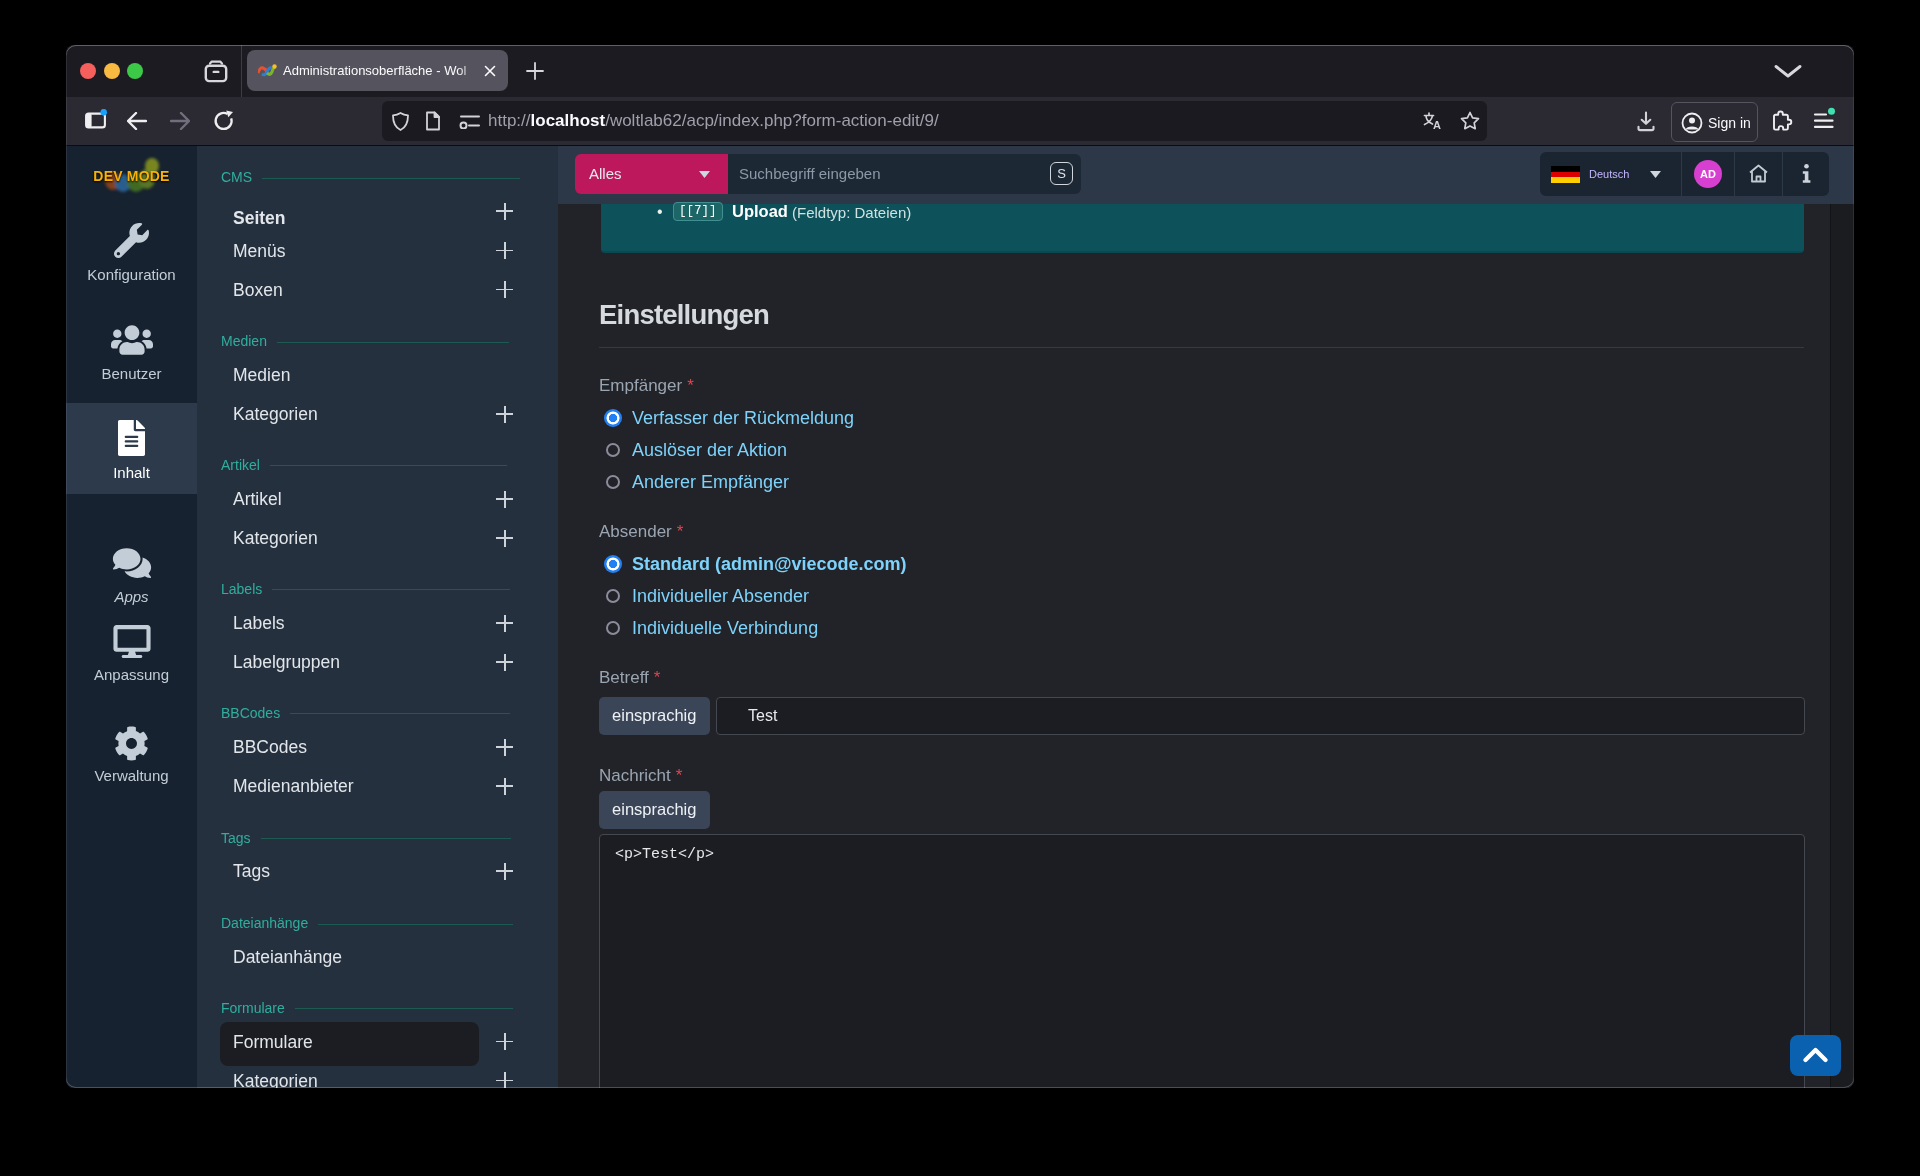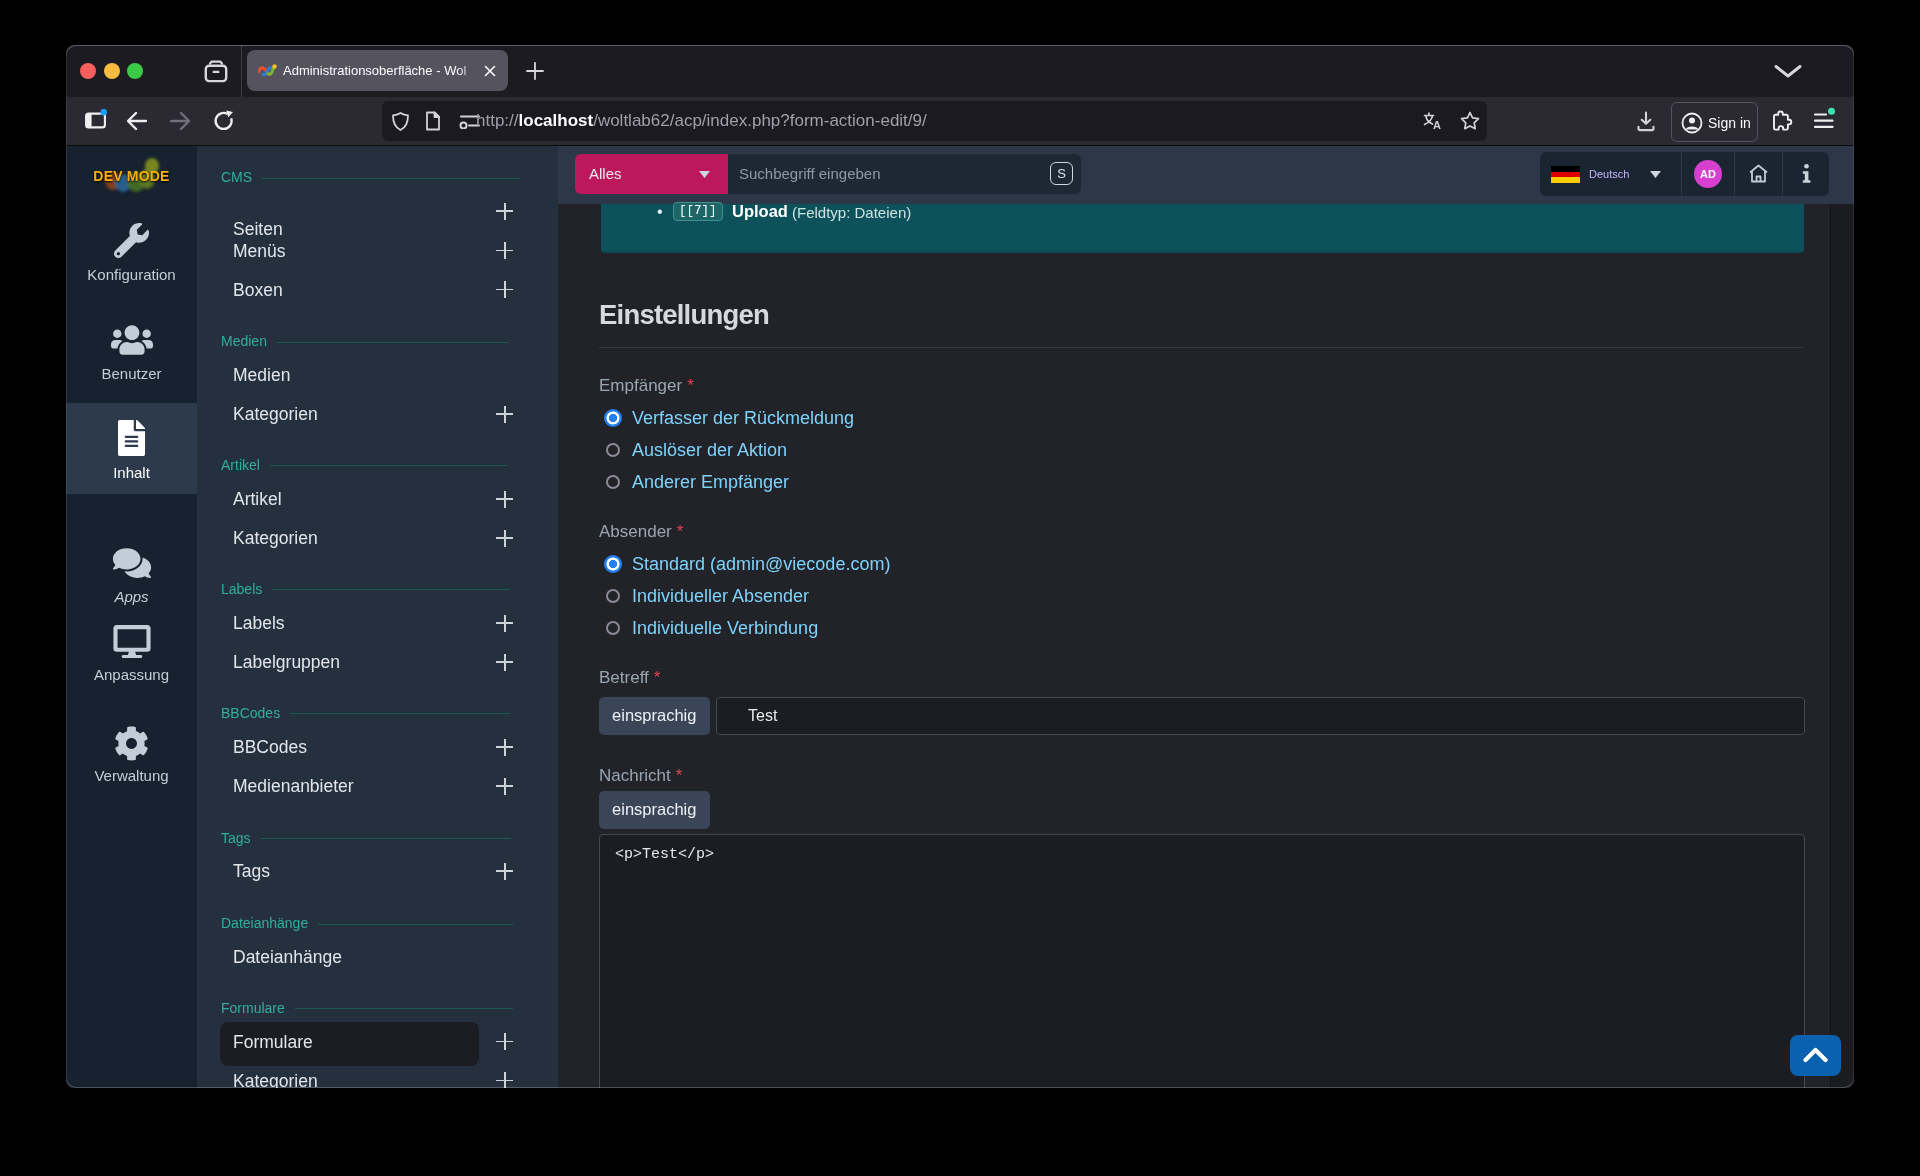--- a/index.html
+++ b/index.html
@@ -17,21 +17,21 @@
 .tl { position:absolute; top:18px; width:16px; height:16px; border-radius:50%; }
 #tabbar .divider { position:absolute; left:175px; top:0; width:1px; height:52px; background:#3e3d45; }
 #tab { position:absolute; left:181px; top:5px; width:261px; height:41px; background:#55545e; border-radius:8px; }
 #tab .title { position:absolute; left:36px; top:0; height:41px; line-height:41px; font-size:13px; color:#fbfbfe; white-space:nowrap; width:205px; overflow:hidden;
   -webkit-mask-image:linear-gradient(90deg,#000 85%,transparent 98%); }
 #tabplus { position:absolute; left:455px; top:12px; width:28px; height:28px; color:#d7d7dc; }
 #tabchev { position:absolute; right:50px; top:17px; }
 
 #navbar { position:absolute; left:0; top:52px; width:100%; height:49px; background:#2b2a33; border-bottom:1px solid #0c0c0d; }
 #urlbar { position:absolute; left:316px; top:4px; width:1105px; height:40px; background:#1b1a21; border-radius:6px; }
-.urltxt { position:absolute; left:94px; top:0; height:48px; line-height:40px; font-size:17px; color:#a09fab; white-space:nowrap; }
+.urltxt { position:absolute; left:106px; top:0; height:48px; line-height:40px; font-size:17px; color:#a09fab; white-space:nowrap; }
 .urltxt b { color:#fbfbfe; font-weight:700; }
 
 #page { position:absolute; left:0; top:101px; width:1788px; height:942px; background:#222328; }
 #iconbar { position:absolute; left:0; top:0; width:131px; height:942px; background:#16222f; }
 #menubar { position:absolute; left:131px; top:0; width:361px; height:942px; background:#25303f; }
 #acphead { position:absolute; left:492px; top:0; width:1296px; height:58px; background:#2c3747; }
 #main { position:absolute; left:492px; top:58px; width:1296px; height:884px; background:#222328; }
 #scrollstrip { position:absolute; left:1764px; top:58px; width:24px; height:884px; background:#1b1c20; border-left:1px solid #121317; }
 
 .ico-item { position:absolute; left:0; width:131px; text-align:center; color:#c3cdd7; }
@@ -208,21 +208,21 @@
       </div>
       <div class="ico-item" style="top:580px;">
         <svg width="35" height="35" viewBox="0 0 512 512" fill="#c3cdd7">
             <path d="M487.4 315.7l-42.6-24.6c4.3-23.2 4.3-47 0-70.2l42.6-24.6c4.9-2.8 7.1-8.6 5.5-14-11.1-35.6-30-67.8-54.7-94.6-3.8-4.1-10-5.1-14.8-2.3L380.8 110c-17.9-15.4-38.5-27.3-60.8-35.1V25.8c0-5.6-3.9-10.5-9.4-11.7-36.7-8.2-74.3-7.8-109.2 0-5.5 1.2-9.4 6.1-9.4 11.7V75c-22.2 7.9-42.8 19.8-60.8 35.1L88.7 85.5c-4.9-2.8-11-1.9-14.8 2.3-24.7 26.7-43.6 58.9-54.7 94.6-1.7 5.4.6 11.2 5.5 14L67.3 221c-4.3 23.2-4.3 47 0 70.2l-42.6 24.6c-4.9 2.8-7.1 8.6-5.5 14 11.1 35.6 30 67.8 54.7 94.6 3.8 4.1 10 5.1 14.8 2.3l42.6-24.6c17.9 15.4 38.5 27.3 60.8 35.1v49.2c0 5.6 3.9 10.5 9.4 11.7 36.7 8.2 74.3 7.8 109.2 0 5.5-1.2 9.4-6.1 9.4-11.7v-49.2c22.2-7.9 42.8-19.8 60.8-35.1l42.6 24.6c4.9 2.8 11 1.9 14.8-2.3 24.7-26.7 43.6-58.9 54.7-94.6 1.5-5.5-.7-11.3-5.6-14.1zM256 336c-44.1 0-80-35.9-80-80s35.9-80 80-80 80 35.9 80 80-35.9 80-80 80z"></path>
           </svg>
         <div class="lbl" style="margin-top:-2px;">Verwaltung</div>
       </div>
     </div>
     <div id="menubar">
         <div class="msec" style="top: 23px;">CMS<span class="line" style="width:258px;"></span></div>
-        <div class="mitem" style="top: 72px;">Seiten</div>
+        <div class="mitem" style="top: 61px; font-weight: bold;">Seiten</div>
         <div class="mplus" style="top: 56.5px;"></div>
         <div class="mitem" style="top: 93.5px;">Menüs</div>
         <div class="mplus" style="top: 96px;"></div>
         <div class="mitem" style="top: 132.5px;">Boxen</div>
         <div class="mplus" style="top: 135px;"></div>
         <div class="msec" style="top: 187px;">Medien<span class="line" style="width:232px;"></span></div>
         <div class="mitem" style="top: 218px;">Medien</div>
         <div class="mitem" style="top: 257px;">Kategorien</div>
         <div class="mplus" style="top: 259.5px;"></div>
         <div class="msec" style="top: 310.5px;">Artikel<span class="line" style="width:237px;"></span></div>
@@ -300,21 +300,21 @@
       <div id="hr1"></div>
       <div class="flabel" style="top:172px;">Empfänger<span class="req">*</span></div>
       <div class="radio on" style="top:204.5px;"></div>
         <div class="rlabel" style="top:204px;">Verfasser der Rückmeldung</div>
       <div class="radio" style="top:238.5px;"></div>
         <div class="rlabel" style="top:236px;">Auslöser der Aktion</div>
       <div class="radio" style="top:270.5px;"></div>
         <div class="rlabel" style="top:268px;">Anderer Empfänger</div>
       <div class="flabel" style="top:318px;text-align:right;">Absender<span class="req">*</span></div>
       <div class="radio on" style="top:350.5px;"></div>
-        <div class="rlabel" style="top:350px;">Standard (admin@viecode.com)</div>
+        <div class="rlabel" style="top:350px;font-weight:bold;">Standard (admin@viecode.com)</div>
       <div class="radio" style="top:384.5px;"></div>
         <div class="rlabel" style="top:382px;">Individueller Absender</div>
       <div class="radio" style="top:416.5px;"></div>
         <div class="rlabel" style="top:414px;">Individuelle Verbindung</div>
       <div class="flabel" style="top:464px;">Betreff<span class="req">*</span></div>
       <div class="lngbadge" style="top:493px;">einsprachig</div>
       <div id="betreff-input">Test</div>
       <div class="flabel" style="top:562px;">Nachricht<span class="req">*</span></div>
       <div class="lngbadge" style="top:587px;">einsprachig</div>
       <div id="textarea">&lt;p&gt;Test&lt;/p&gt;</div>

